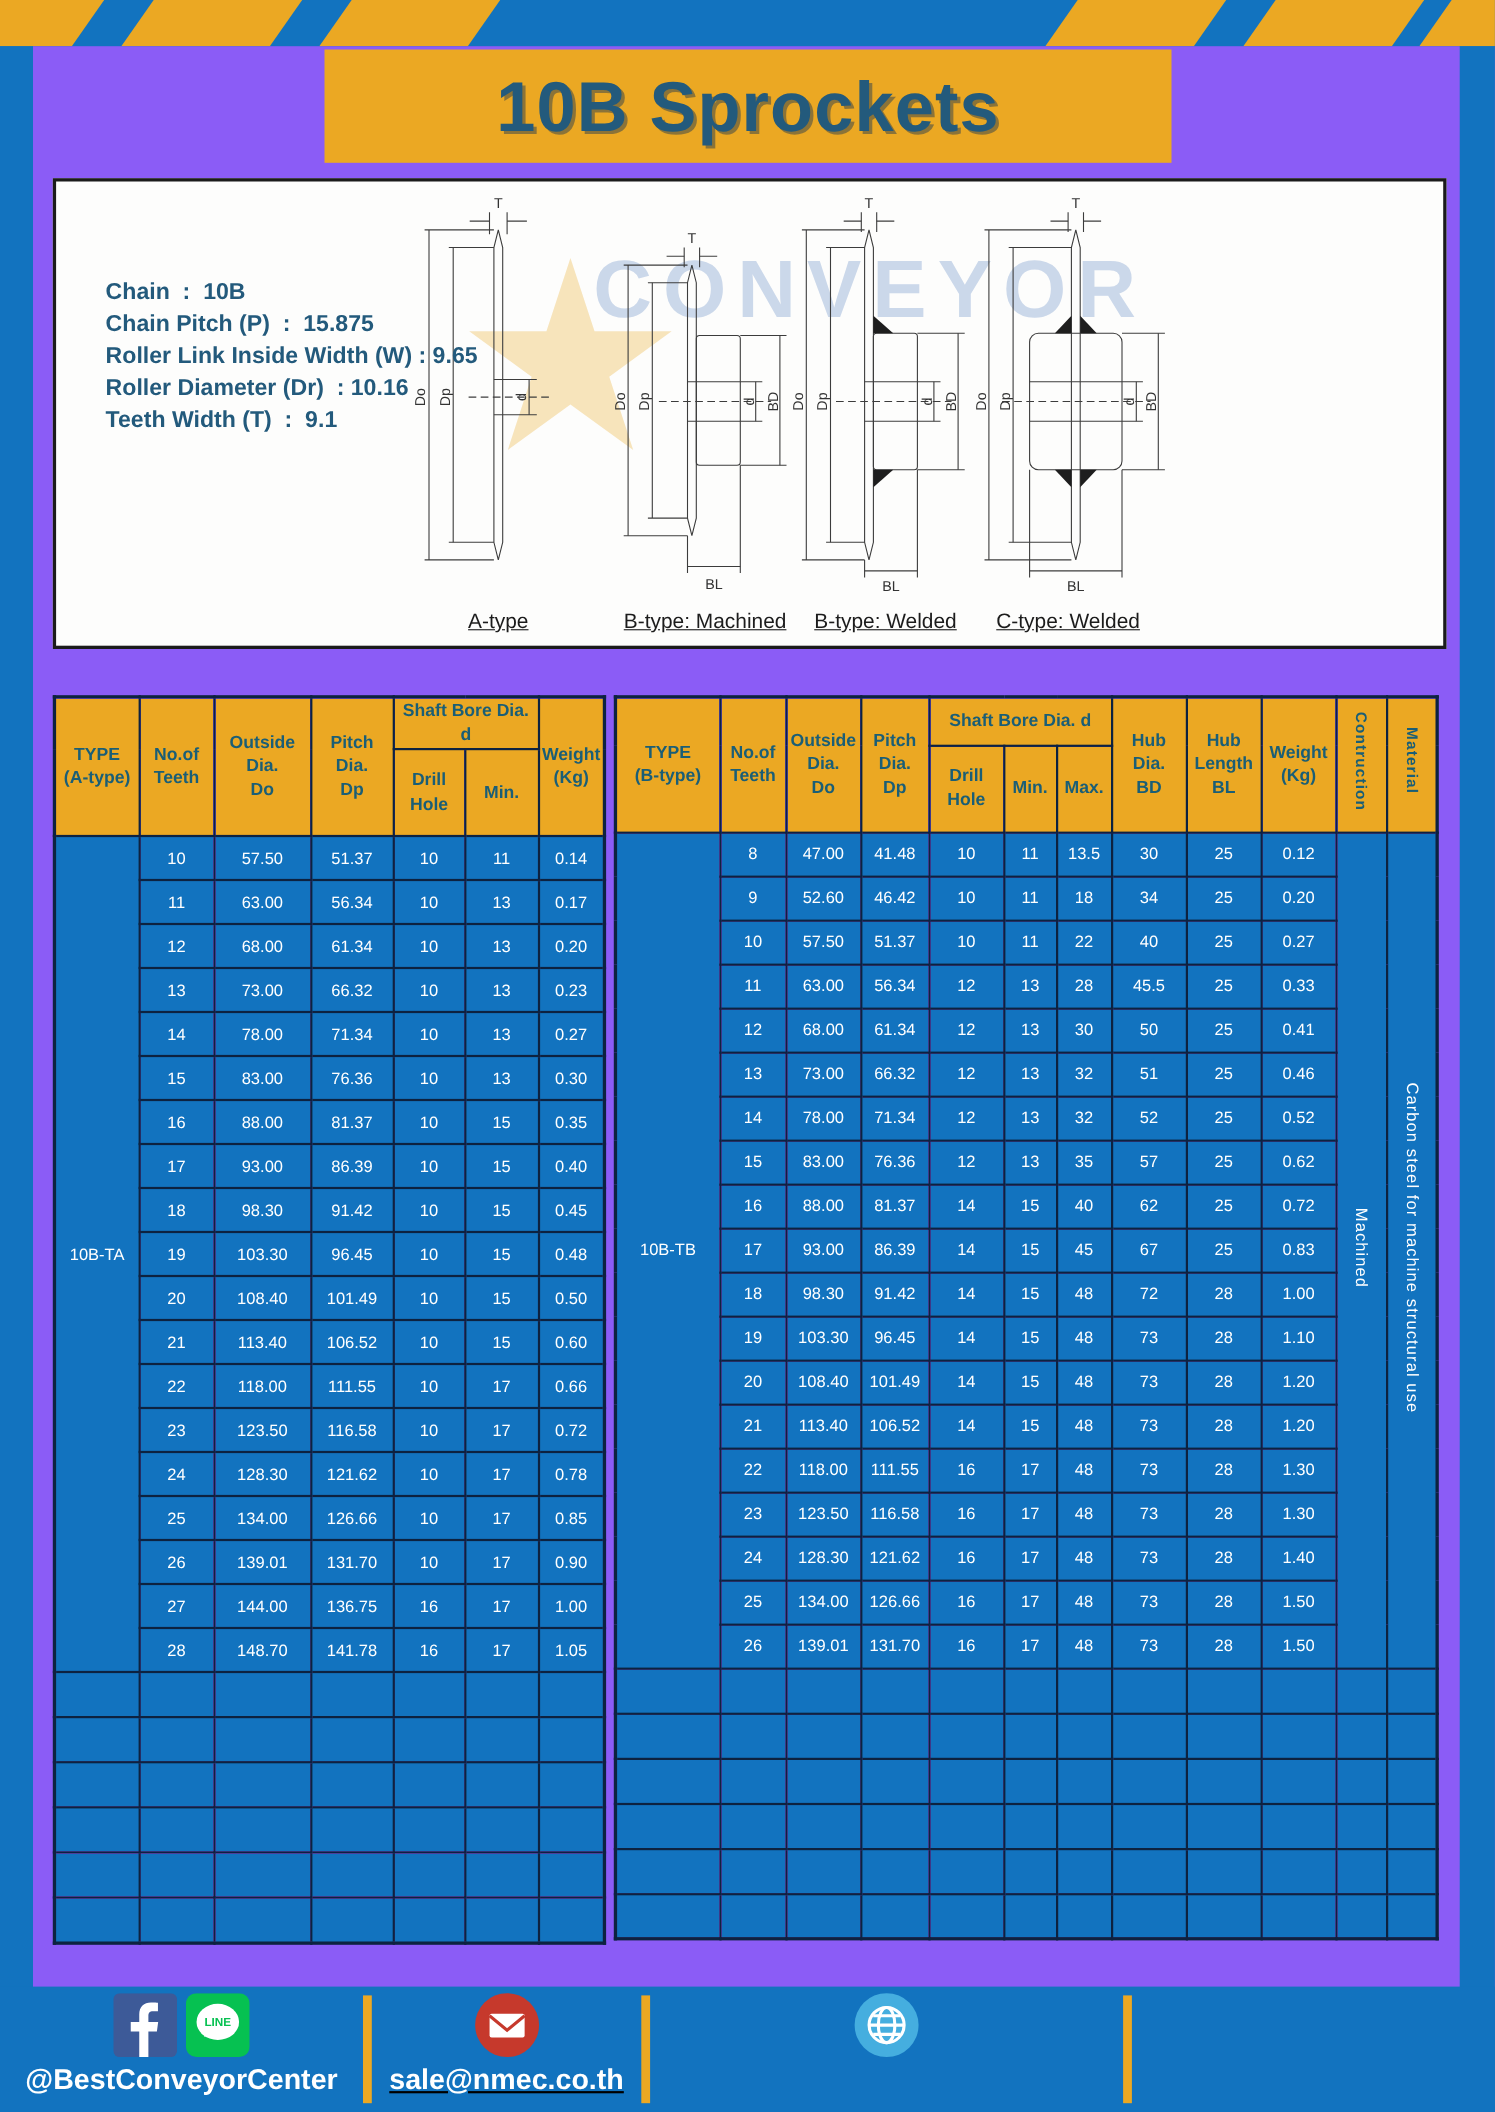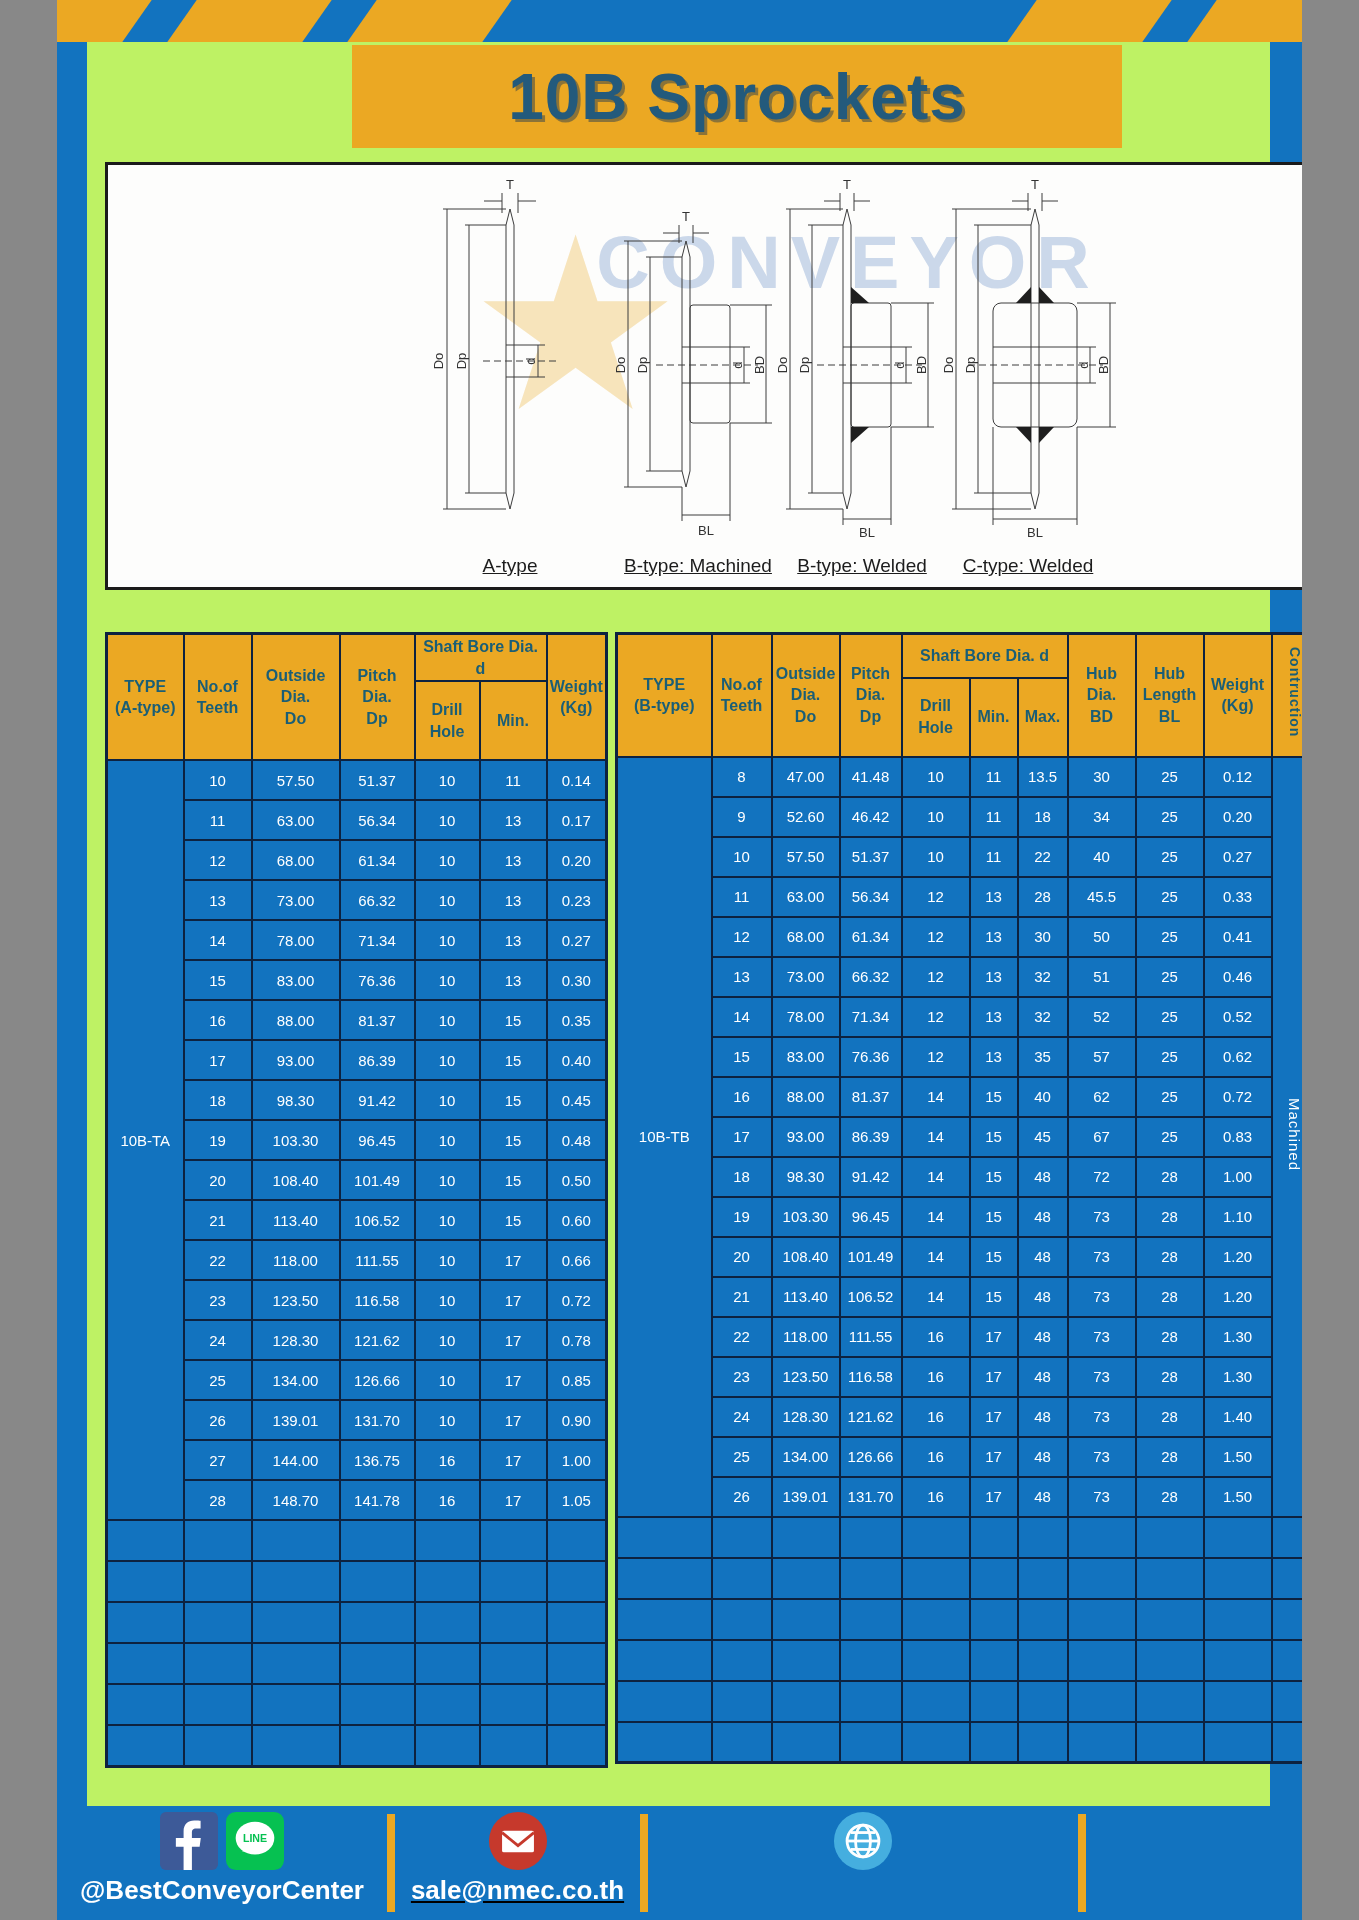--- a/index.html
+++ b/index.html
@@ -1,17 +1,17 @@
 <!DOCTYPE html>
 <html><head>
 <meta charset="utf-8">
 <style>
   * { box-sizing: border-box; margin: 0; padding: 0; }
   body { font-family: "Liberation Sans", sans-serif; background:#888; }
-  .page { position: relative; width: 1245px; height: 1920px; background:#bef264; margin: 0 auto; overflow: hidden; }
+  .page { position: relative; width: 1359px; height: 1920px; background:#8b5cf6; margin: 0 auto; overflow: hidden; }
 
   
   .frame-top { position:absolute; top:0; left:0; width:1359px; height:42px; background:#1273BF; overflow:hidden; z-index:5; }
   .stripe { position:absolute; top:0; height:42px; width:135px; background:#EBA823; transform:skewX(-35deg); }
   .frame-left  { position:absolute; top:0; left:0; width:30px; height:1920px; background:#1273BF; z-index:4; }
   .frame-right { position:absolute; top:0; right:0; width:32px; height:1920px; background:#1273BF; z-index:4; }
 
   
   .title-banner { position:absolute; left:295px; top:45px; width:770px; height:103px;
     background:#EBA823; display:flex; align-items:center; justify-content:center; z-index:6; }
@@ -84,20 +84,27 @@
     <div class="title" data-name="page-title">10B Sprockets</div>
   </div>
 
   <div class="diagram-panel" data-name="diagram-panel">
 
     <div class="watermark-star" data-name="watermark-star">★</div>
     <div class="watermark" data-name="watermark-text">
       <div>CONVEYOR</div>
     </div>
 
+    <div class="specs" data-name="chain-specs">
+      <div class="spec-line" data-name="spec-chain">Chain  :  10B</div>
+      <div class="spec-line" data-name="spec-pitch">Chain Pitch (P)  :  15.875</div>
+      <div class="spec-line" data-name="spec-roller-width">Roller Link Inside Width (W) : 9.65</div>
+      <div class="spec-line" data-name="spec-roller-dia">Roller Diameter (Dr)  : 10.16</div>
+      <div class="spec-line" data-name="spec-teeth-width">Teeth Width (T)  :  9.1</div>
+    </div>
 
     <div class="fig fig-a" data-name="figure-a-type">
       <svg class="draw" data-name="a-type-drawing" width="170" height="376" viewBox="0 0 170 376">
         <text class="dim-label" x="85" y="12" text-anchor="middle">T</text>
         <line x1="77" y1="16" x2="77" y2="36"></line>
           <line x1="93" y1="16" x2="93" y2="36"></line>
         <line x1="59" y1="24" x2="77" y2="24"></line>
           <line x1="93" y1="24" x2="111" y2="24"></line>
         <polygon points="85,32 89,48 89,316 85,332 81,316 81,48"></polygon>
         <line x1="81" y1="168" x2="89" y2="168"></line>

